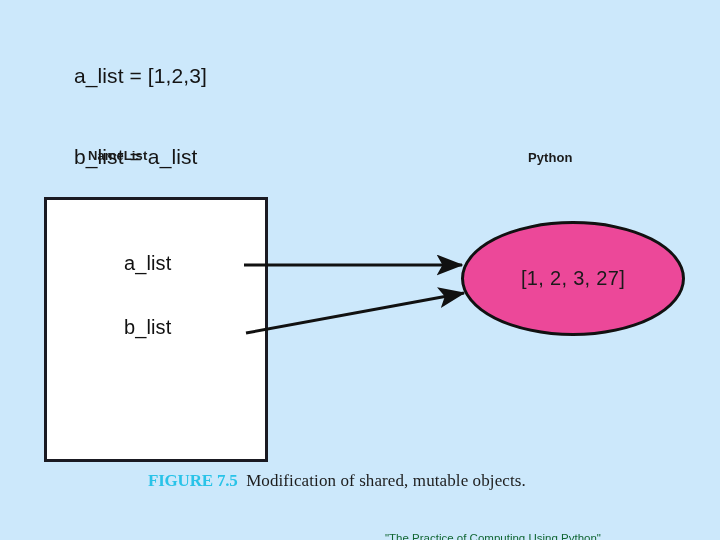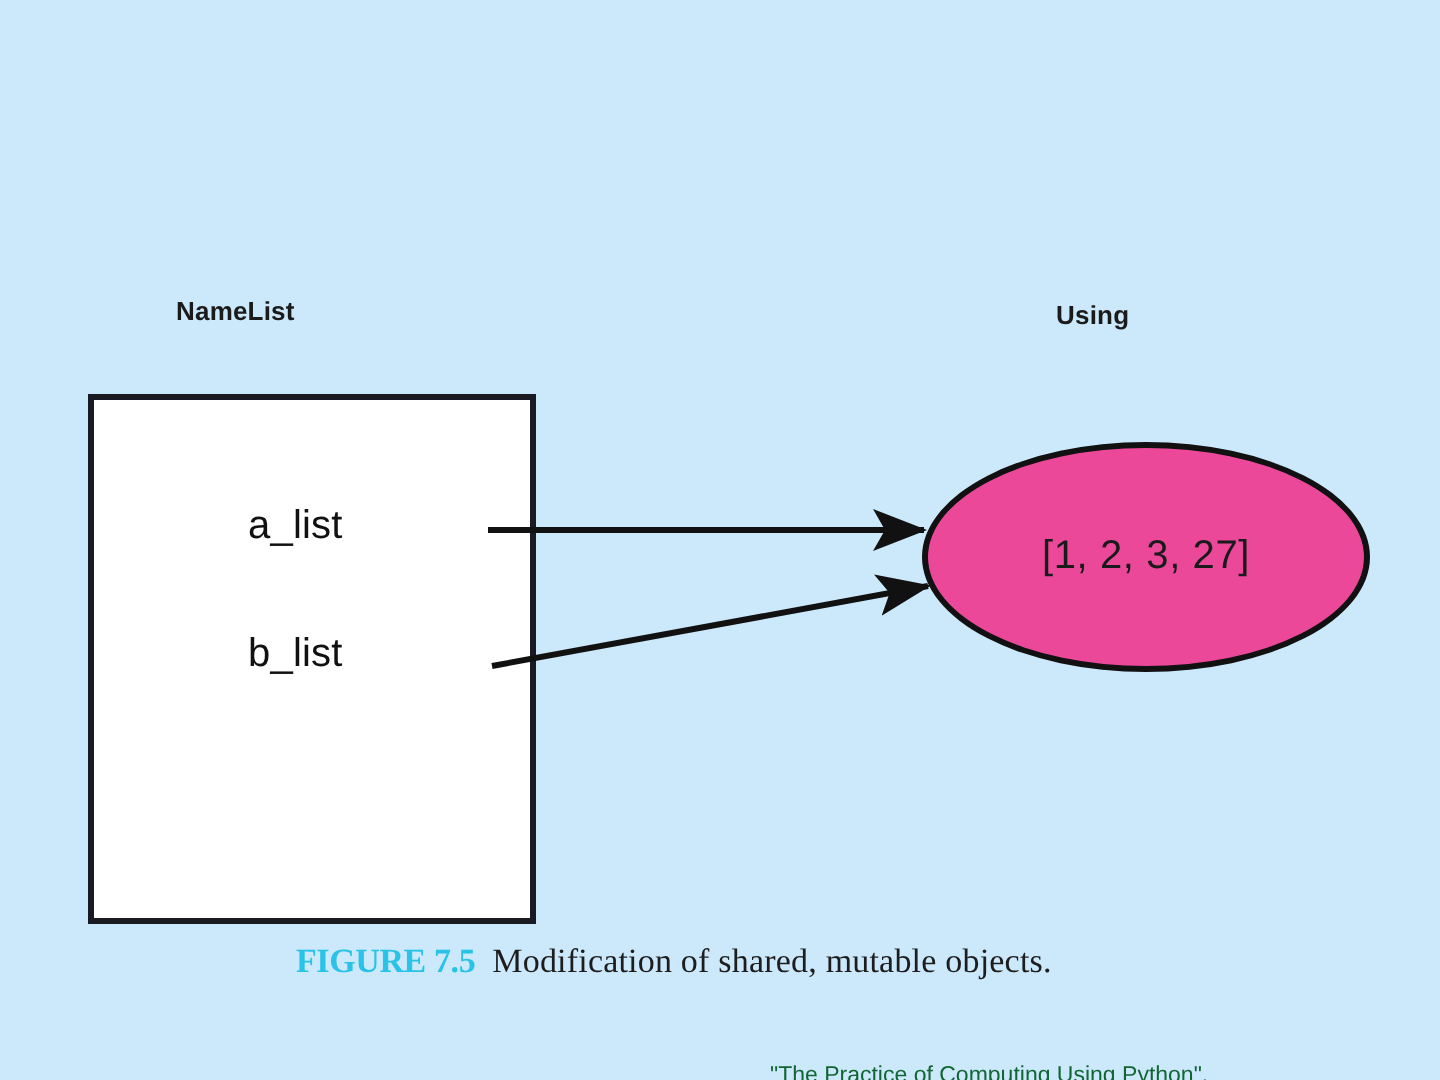--- a/index.html
+++ b/index.html
@@ -133,23 +133,28 @@
     line-height: 13.5px;
     white-space: pre;
   }
   #credit-block .credit-line { display: block; }
 </style>
 </head>
 <body>
 
 <div id="page">
 
+  <div id="code-block">
+    <span class="code-line">a_list = [1,2,3]</span>
+    <span class="code-line">b_list = a_list</span>
+    <span class="code-line">a_list.append(27)</span>
+  </div>
 
   <div class="col-heading" id="heading-namelist">NameList</div>
-  <div class="col-heading" id="heading-values">Using</div>
+  <div class="col-heading" id="heading-values">Python</div>
 
   <div id="namelist-box"></div>
   <div class="name-entry" id="name-a-list">a_list</div>
   <div class="name-entry" id="name-b-list">b_list</div>
 
   <div id="values-ellipse">
     <div class="ellipse-text">[1, 2, 3, 27]</div>
   </div>
 
   <svg id="arrows-layer" viewBox="0 0 720 540" xmlns="http://www.w3.org/2000/svg">

